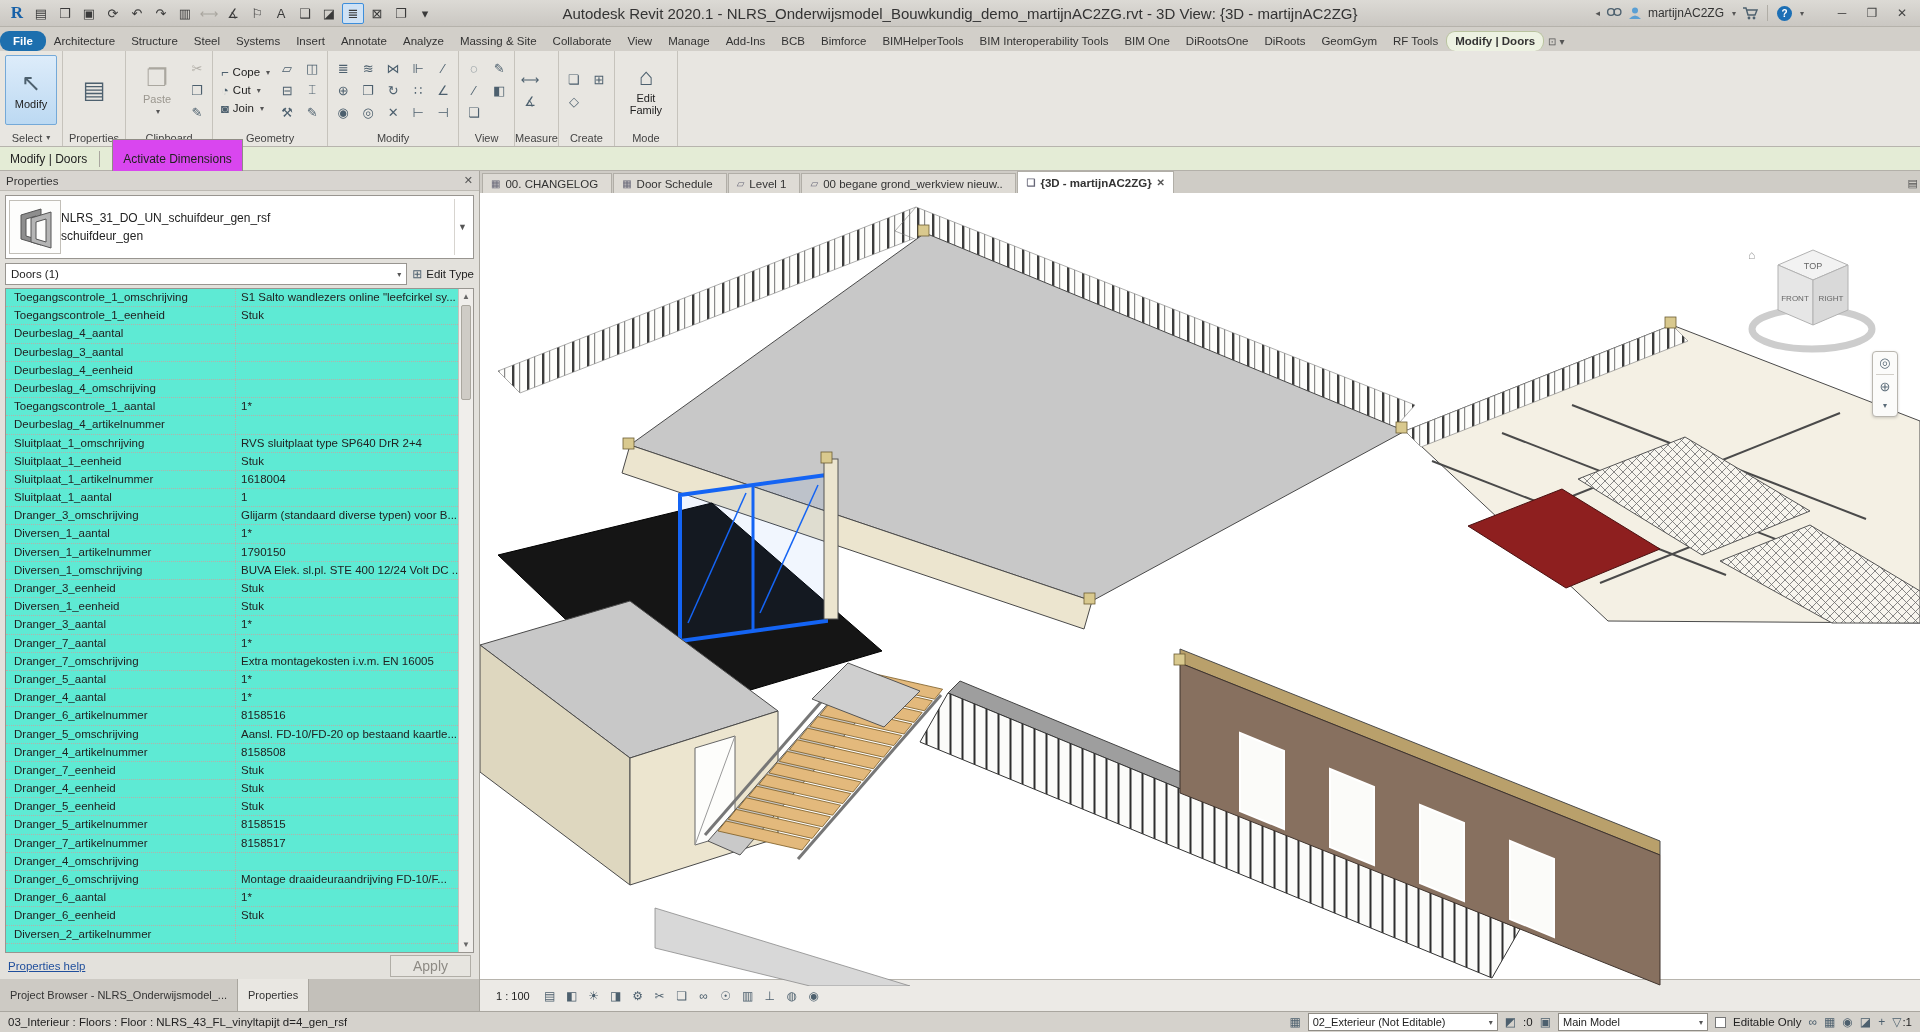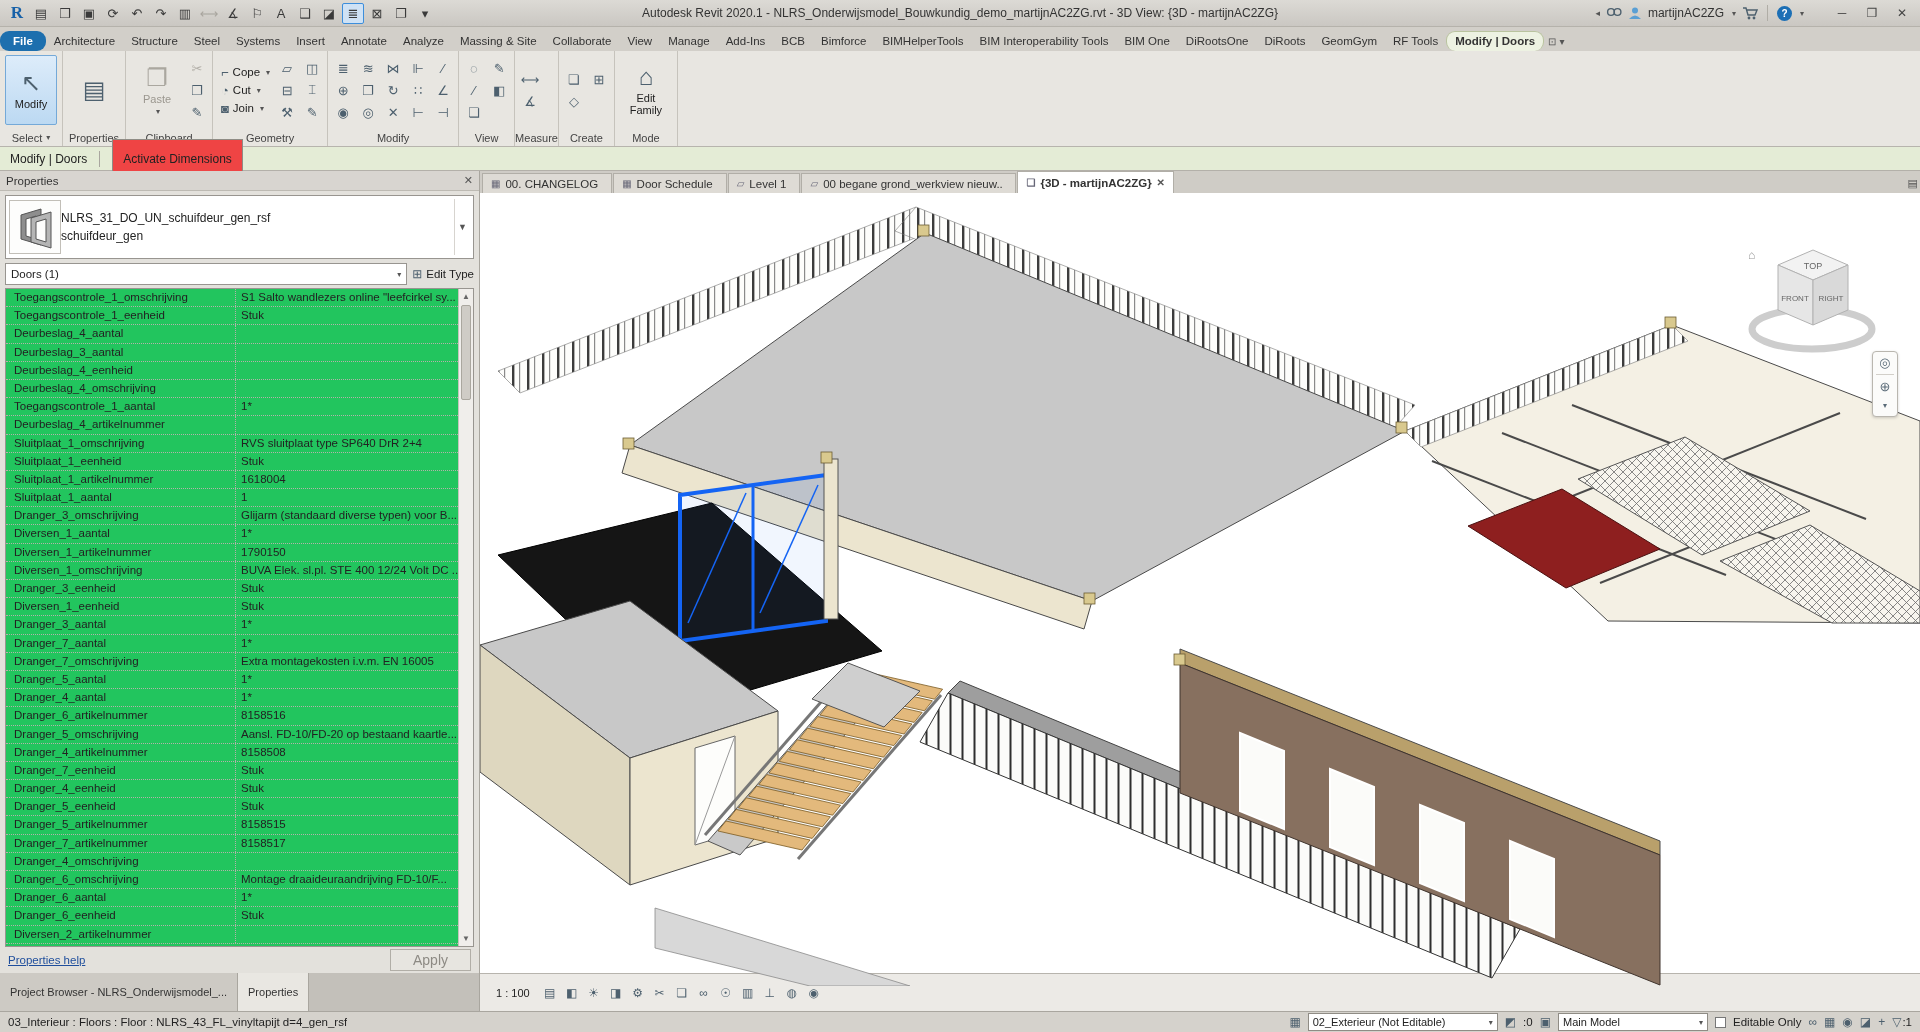--- a/index.html
+++ b/index.html
@@ -7,21 +7,21 @@
   .app { width:1920px; height:1032px; display:flex; flex-direction:column; }
 
   
   .titlebar { height:27px; background:linear-gradient(#dcdad5,#cac7c2); display:flex; align-items:center; padding:0 6px; position:relative; border-bottom:1px solid #b5b2ab; flex:none; }
   .qat { display:flex; align-items:center; gap:2px; }
   .qicon { width:22px; height:21px; display:flex; align-items:center; justify-content:center; font-size:13px; color:#3a3a3a; border:1px solid transparent; border-radius:2px; }
   .qicon.logo { color:#1761a8; font-weight:bold; font-size:17px; font-family:"Liberation Serif",serif; }
   .qicon.disabled { color:#a8a59e; }
   .qicon.active { border:1px solid #3d8edb; background:#cfe2f5; }
   .qsep { width:1px; height:16px; background:#b0ada6; margin:0 3px; }
-  .tb-title { position:absolute; left:0; right:0; text-align:center; font-size:12px; color:#333; pointer-events:none; }
+  .tb-title { position:absolute; left:0; right:0; text-align:center; font-size:15px; color:#333; pointer-events:none; }
   .tb-right { margin-left:auto; display:flex; align-items:center; gap:6px; font-size:12px; color:#333; z-index:2; }
   .helpbub { width:15px; height:15px; border-radius:50%; background:#1c6fb5; color:#fff; font-size:10px; display:flex; align-items:center; justify-content:center; font-weight:bold; }
   .winbtn { width:24px; text-align:center; font-size:12px; color:#444; }
   .caret { font-size:8px; color:#555; margin-left:2px; }
 
   
   .ribbontabs { height:24px; background:#d2cfc9; display:flex; align-items:flex-end; padding-left:0; flex:none; }
   .rtab { padding:3px 8px 4px; font-size:11.5px; color:#333; white-space:nowrap;border-radius:9px; }
   .rtab.file { background:#1d6fae; color:#fff; padding:4px 13px; font-weight:bold; }
   .rtab.contextual { background:#edf2e2; border:1px solid #b9c39f; border-bottom:none; font-weight:bold; }
@@ -40,40 +40,40 @@
   .ricon { width:20px; height:19px; display:flex; align-items:center; justify-content:center; font-size:13px; color:#4d606e; }
   .ricon.disabled { color:#b3b0a9; }
   .menucol { display:flex; flex-direction:column; gap:1px; }
   .menubtn { display:flex; align-items:center; gap:4px; font-size:11.5px; color:#222; background:none; border:none; padding:1px 3px; font-family:inherit; }
   .menubtn .gi { font-size:13px; color:#4d606e; }
 
   
   .modebar { height:24px; background:#e4ecd6; border-bottom:1px solid #b3b0a9; display:flex; align-items:center; padding-left:10px; gap:12px; flex:none; }
   .modebar .mlabel { font-size:12px; color:#222; }
   .modebar .msep { width:1px; height:16px; background:#a9a69f; }
-  .modebtn { font-size:12px; color:#222; background:#ef4444; border:1px solid #8f8c85; padding:12px 10px; font-family:inherit; }
+  .modebtn { font-size:12px; color:#222; background:#d946ef; border:1px solid #8f8c85; padding:12px 10px; font-family:inherit; }
 
   
   .content { flex:1; display:flex; min-height:0; }
 
   
   .props { width:480px; background:#e3e1dc; border-right:1px solid #a9a69f; display:flex; flex-direction:column; flex:none; }
   .phead { height:20px; display:flex; align-items:center; padding:0 6px; font-size:11.5px; color:#333; background:#d8d5d0; border-bottom:1px solid #bdbab3; }
   .phead .x { margin-left:auto; font-size:11px; color:#555; }
   .typebox { margin:4px 5px 3px; background:#fff; border:1px solid #989590; height:64px; display:flex; align-items:center; padding:3px; }
   .thumb { width:52px; height:54px; border:1px solid #c2bfb8; background:#fdfdfc; display:flex; align-items:center; justify-content:center; flex:none; }
   .tname { font-size:12px; color:#222; line-height:1.5; flex:1; min-width:0; }
   .tname div { white-space:nowrap; overflow:hidden; }
   .tdrop { align-self:stretch; width:16px; display:flex; align-items:center; justify-content:center; font-size:9px; color:#555; border-left:1px solid #d7d4cf; }
   .selrow { display:flex; align-items:center; margin:1px 5px 3px; gap:5px; height:22px; }
   .combo { flex:1; background:#fff; border:1px solid #989590; font-size:11.5px; color:#222; display:flex; align-items:center; padding:0 5px; height:22px; }
   .combo .caret { margin-left:auto; }
   .etbtn { display:flex; align-items:center; gap:4px; font-size:11.5px; color:#222; background:none; border:none; font-family:inherit; white-space:nowrap; }
   .etbtn .gi { font-size:12px; color:#4d606e; }
-  .ptable { flex:1; margin:0 5px; background:#22c55e; border:1px solid #989590; display:flex; min-height:0; }
+  .ptable { flex:1; margin:0 5px; background:#5eead4; border:1px solid #989590; display:flex; min-height:0; }
   .rows { flex:1; overflow:hidden; }
   .prow { display:flex; height:18.2px; border-bottom:1px dotted #b4b1aa; font-size:11.5px; }
   .pname { width:230px; padding:2px 0 0 8px; color:#222; border-right:1px dotted #b4b1aa; white-space:nowrap; overflow:hidden; }
   .pval { flex:1; padding:2px 0 0 5px; color:#222; white-space:nowrap; overflow:hidden; }
   .scroll { width:15px; background:#f0eeeb; border-left:1px solid #c6c3bc; display:flex; flex-direction:column; }
   .sarrow { height:15px; font-size:8px; color:#666; display:flex; align-items:center; justify-content:center; }
   .sthumb { height:95px; margin:1px 2px; background:#cfccc6; border:1px solid #aaa79f; border-radius:2px; }
   .pfoot { height:26px; display:flex; align-items:center; padding:0 8px; }
   .plink { font-size:11.5px; color:#1f4e9c; text-decoration:underline; }
   .applybtn { margin-left:auto; font-size:14px; color:#8d8a84; background:#e7e5e0; border:1px solid #b1aea7; padding:2px 22px; font-family:inherit; }
@@ -87,21 +87,21 @@
   .vtab .vlabel { white-space:nowrap; overflow:hidden; }
   .vtab .vclose { font-size:10px; color:#555; }
   .vtabs-end { margin-left:auto; margin-right:2px; font-size:11px; color:#555; padding-bottom:3px; }
   .canvas { flex:1; position:relative; background:#fff; min-height:0; }
   .canvas svg { display:block; }
   .navbar { position:absolute; right:22px; top:158px; width:26px; background:#fbfbfa; border:1px solid #b9b6af; border-radius:4px; display:flex; flex-direction:column; align-items:center; padding:3px 0; gap:4px; box-shadow:0 1px 3px rgba(0,0,0,.18); }
   .navbar span { font-size:13px; color:#5a6b78; line-height:15px; }
   .navbar .nsep { width:18px; height:1px; background:#d2cfc9; }
 
   
-  .subrow { height:38px; display:flex; flex:none;text-align:right; }
+  .subrow { height:32px; display:flex; flex:none;text-align:right; }
   .btabs { width:480px; background:#c3c0ba; display:flex; align-items:stretch; border-right:1px solid #a9a69f; flex:none; }
   .btab { display:flex; align-items:center; font-size:11px; color:#333; padding:0 10px; background:#cdcac4; border-right:1px solid #a9a69f; white-space:nowrap; overflow:hidden; }
   .btab.active { background:#e9e7e2; }
   .viewctrl { flex:1; background:#eceae6; border-top:1px solid #b7b4ad; display:flex; align-items:center; padding-left:8px; gap:2px; }
   .scalebtn { font-size:11px; color:#222; padding:1px 7px; border:1px solid transparent; }
   .vcicon { width:20px; height:18px; display:flex; align-items:center; justify-content:center; font-size:12px; color:#4d606e; }
 
   
   .statusbar { height:16px; background:#d5d2cc; border-top:1px solid #a9a69f; display:flex; align-items:center; padding:10px 8px; gap:7px; font-size:11.5px; color:#222; flex:none; }
   .sb-left { white-space:nowrap; overflow:hidden; }

